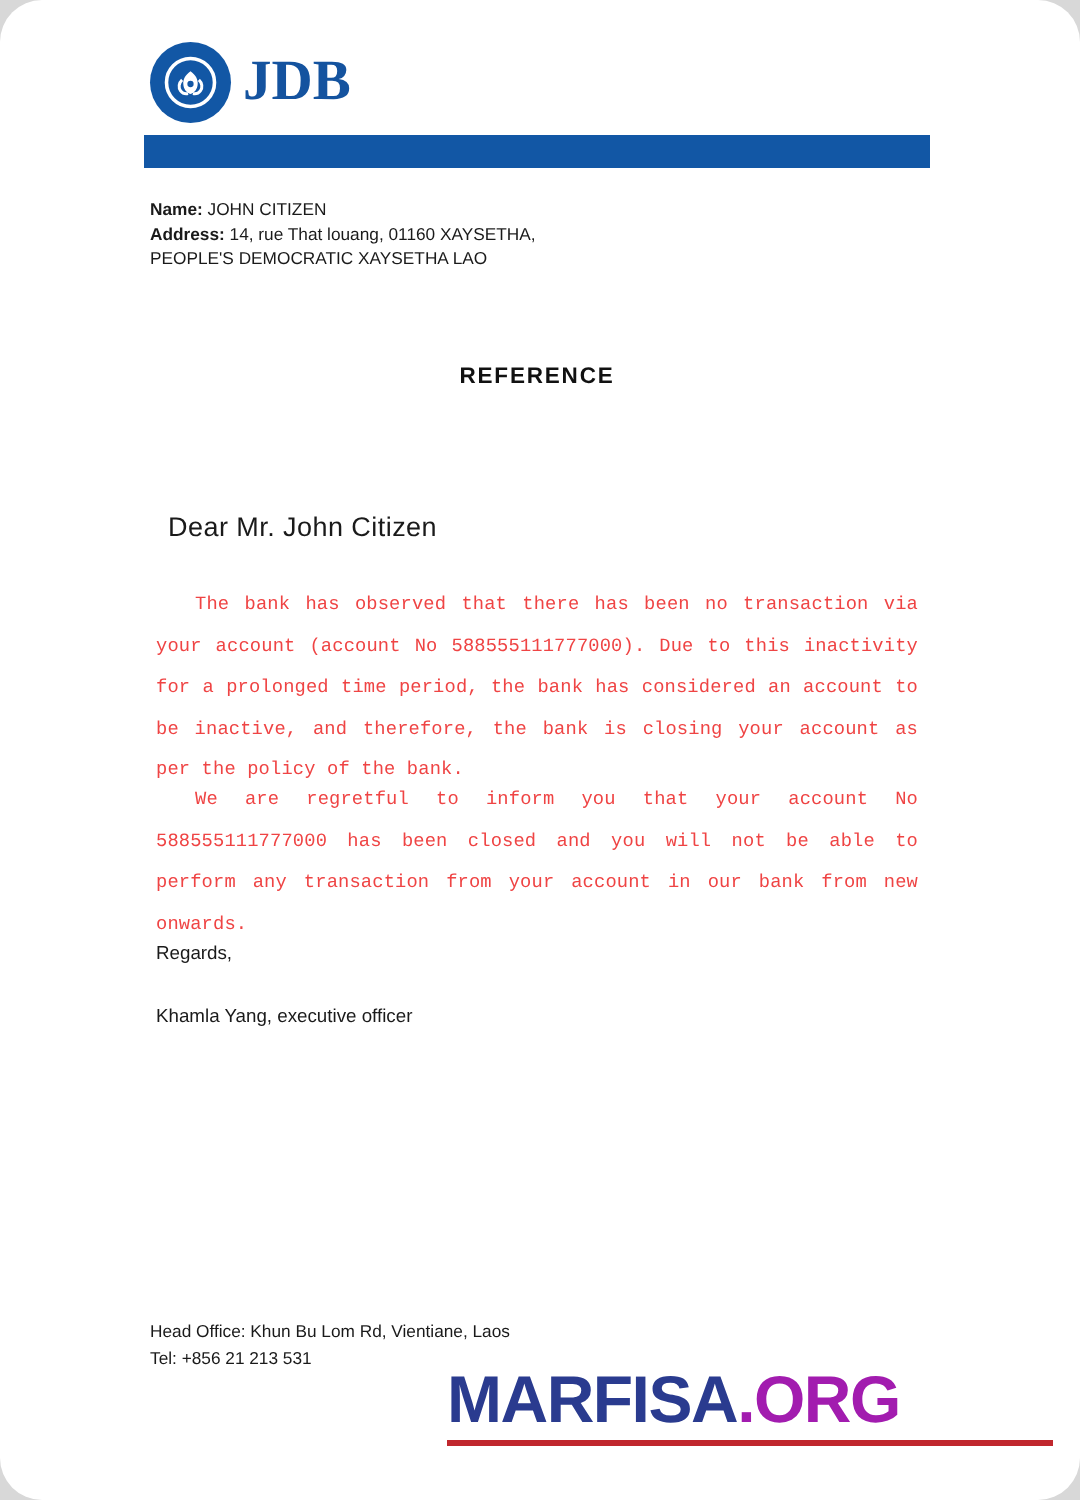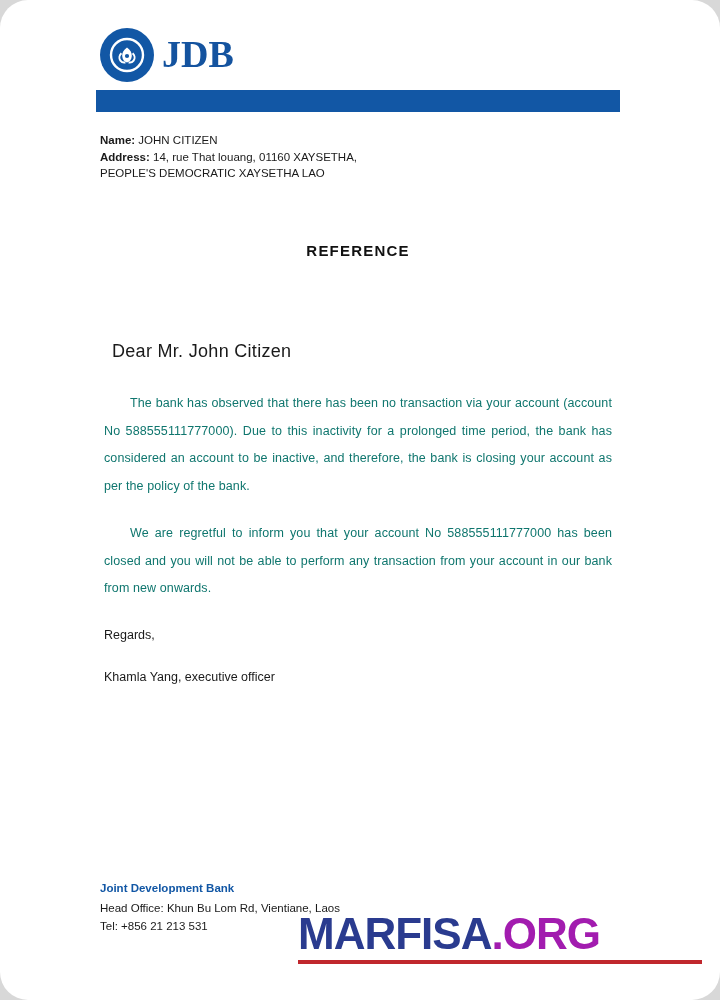--- a/index.html
+++ b/index.html
@@ -103,24 +103,25 @@
     top: 341px;
     font-size: 18px;
     color: #1a1a1a;
     letter-spacing: 0.3px;
   }
   .para {
     position: absolute;
     left: 8px;
     width: 508px;
     font-size: 12.5px;
-    color: #0f766e;
+    color: #ef4444;
     line-height: 2.2;
     text-align: justify;
     letter-spacing: 0.1px;
+    font-family: Liberation Mono, monospace;
   }
   .para.p1 { top: 390px; }
   .para.p2 { top: 520px; }
   .para .indent { display: inline-block; width: 26px; }
 
   .regards {
     position: absolute;
     left: 8px;
     top: 628px;
     font-size: 12.5px;
@@ -215,21 +216,20 @@
     </div>
 
     <div class="para p2">
       <span class="indent"></span><span>We are regretful to inform you that your account No 588555111777000 has been closed and you will not be able to perform any transaction from your account in our bank from new onwards.</span>
     </div>
 
     <div class="regards">Regards,</div>
     <div class="signer">Khamla Yang, executive officer</div>
 
     <div class="footer">
-      <div class="bank-name">Joint Development Bank</div>
       <div>Head Office: Khun Bu Lom Rd, Vientiane, Laos</div>
       <div>Tel: +856 21 213 531</div>
     </div>
   </div>
 
   <div class="watermark">
     <div class="wm-text"><span>MARFISA</span><span class="org">.ORG</span></div>
     <div class="wm-rule"></div>
   </div>
 </div>

